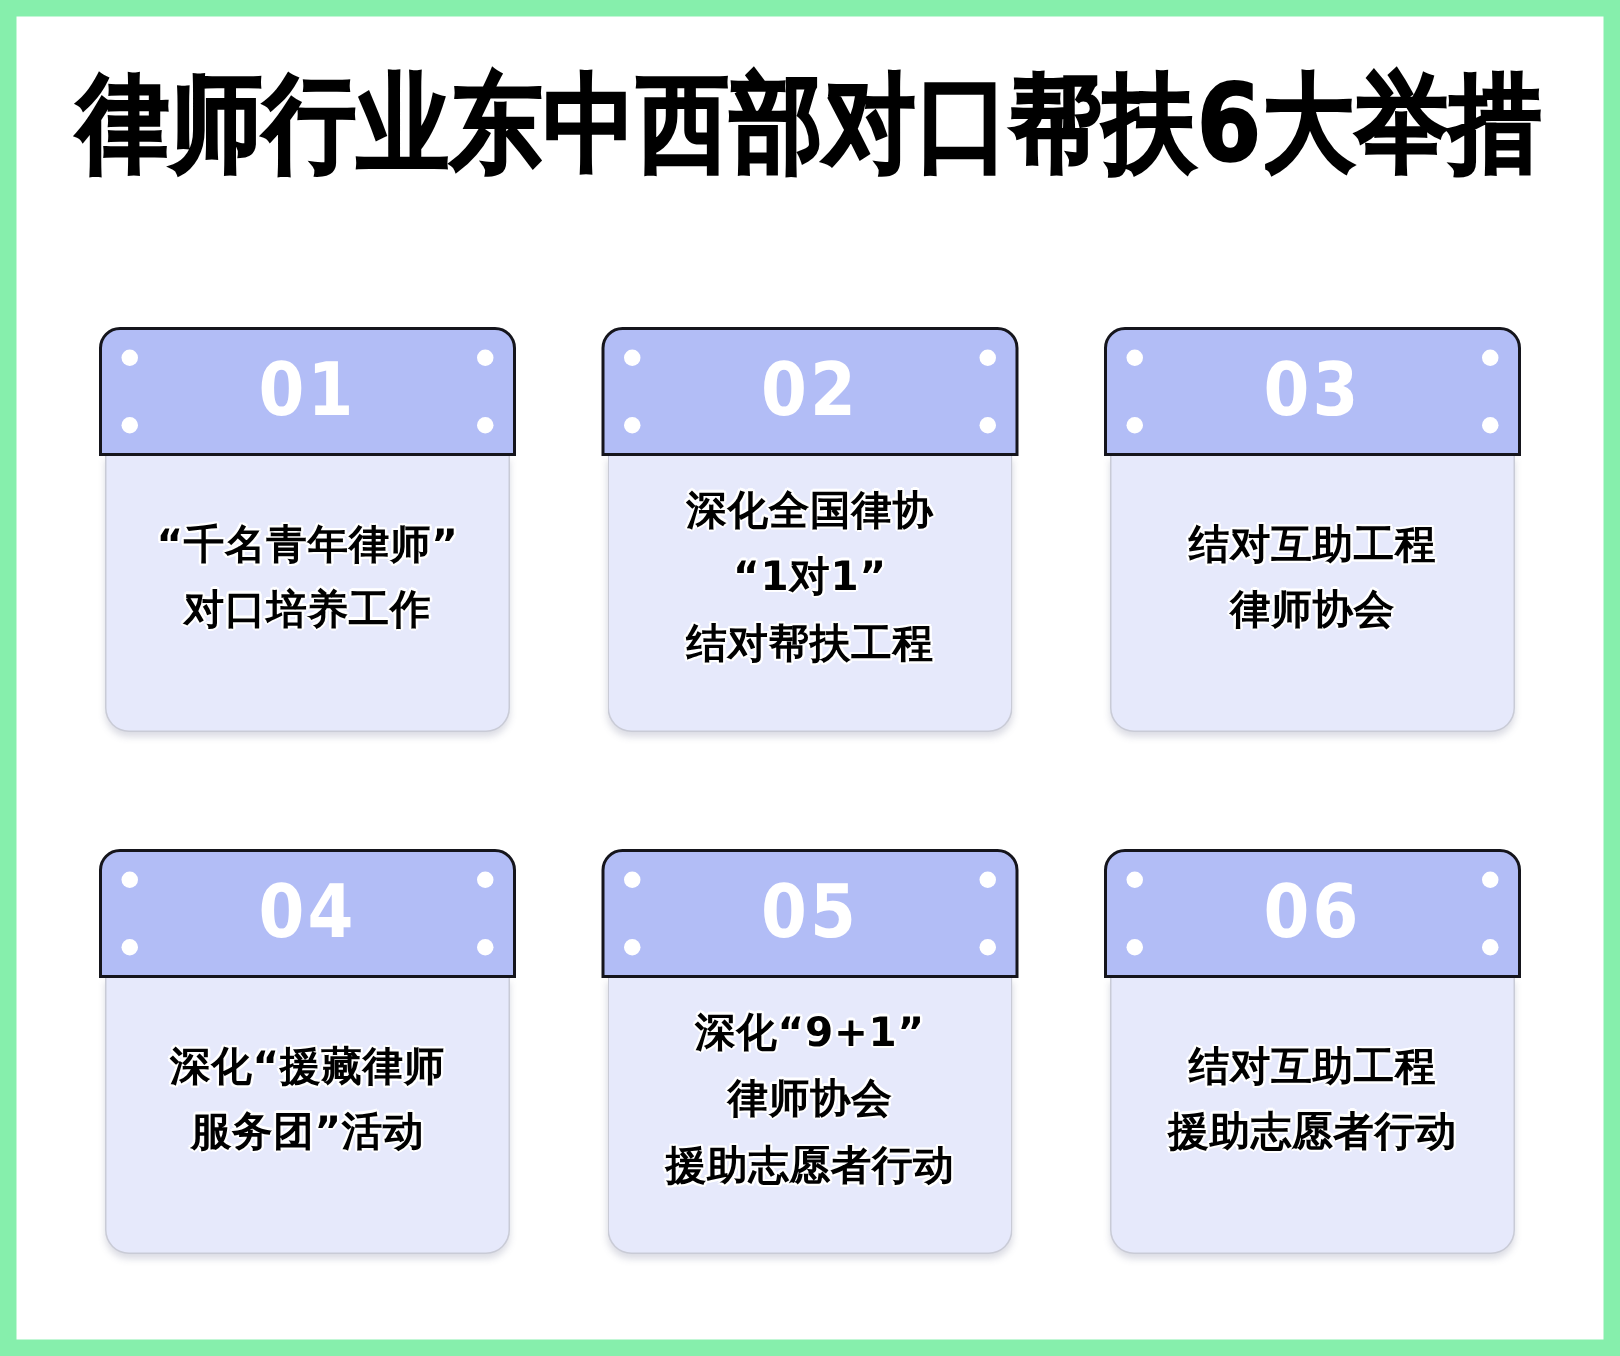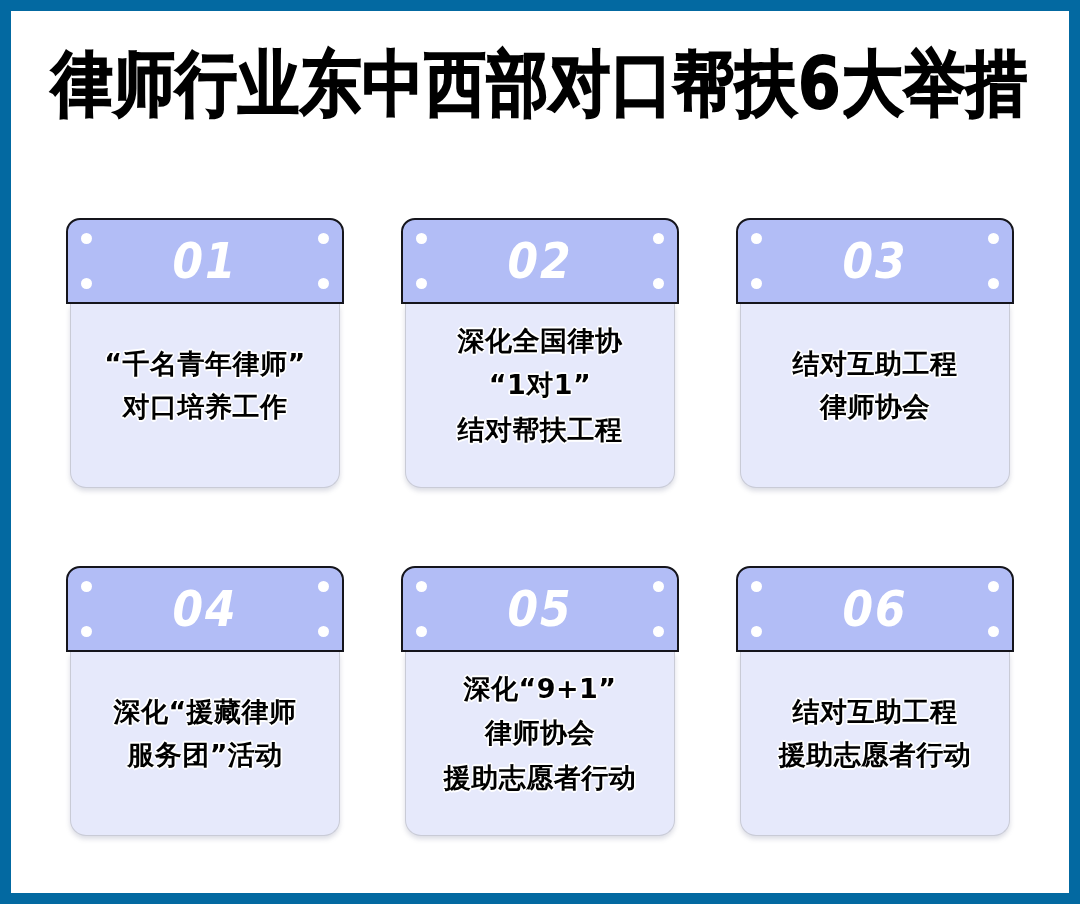--- a/index.html
+++ b/index.html
@@ -10,21 +10,21 @@
   }
   body {
     font-family: "DejaVu Sans", "Liberation Sans", sans-serif;
   }
 
   .poster {
     position: relative;
     width: 1080px;
     height: 904px;
     box-sizing: border-box;
-    background: #0369a1;          
+    background: #86efac;          
     padding: 11px;
     overflow: hidden;
     text-align: center;
   }
 
   .poster-inner {
     position: relative;
     width: 100%;
     height: 100%;
     box-sizing: border-box;
@@ -72,21 +72,20 @@
     position: relative;
     height: 86px;
     box-sizing: border-box;
     background: #b2bdf6;
     border: 2.5px solid #15151c;
     border-radius: 14px 14px 0 0;
     display: flex;
     align-items: center;
     justify-content: center;
     z-index: 2;
-    font-style: italic;
   }
 
   .card-num {
     font-family: "DejaVu Sans", "Liberation Sans", sans-serif;
     font-size: 44px;
     font-weight: 700;
     color: #ffffff;
     letter-spacing: 2px;
     line-height: 1;
     transform: scaleY(1.12);

